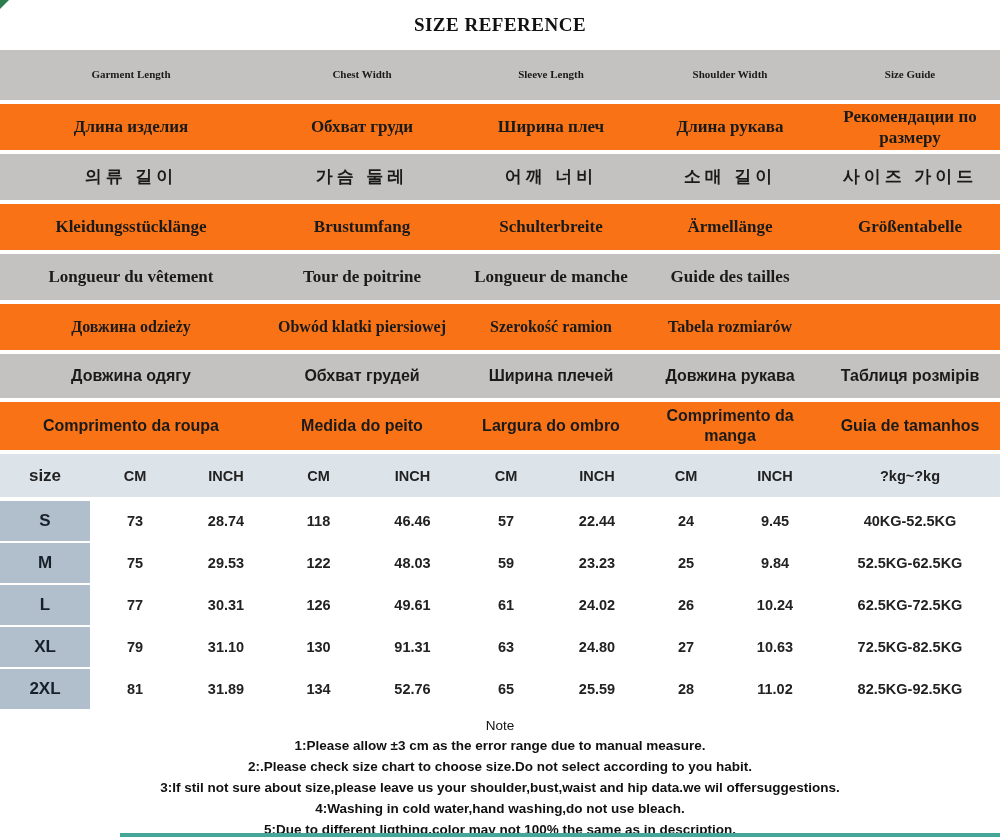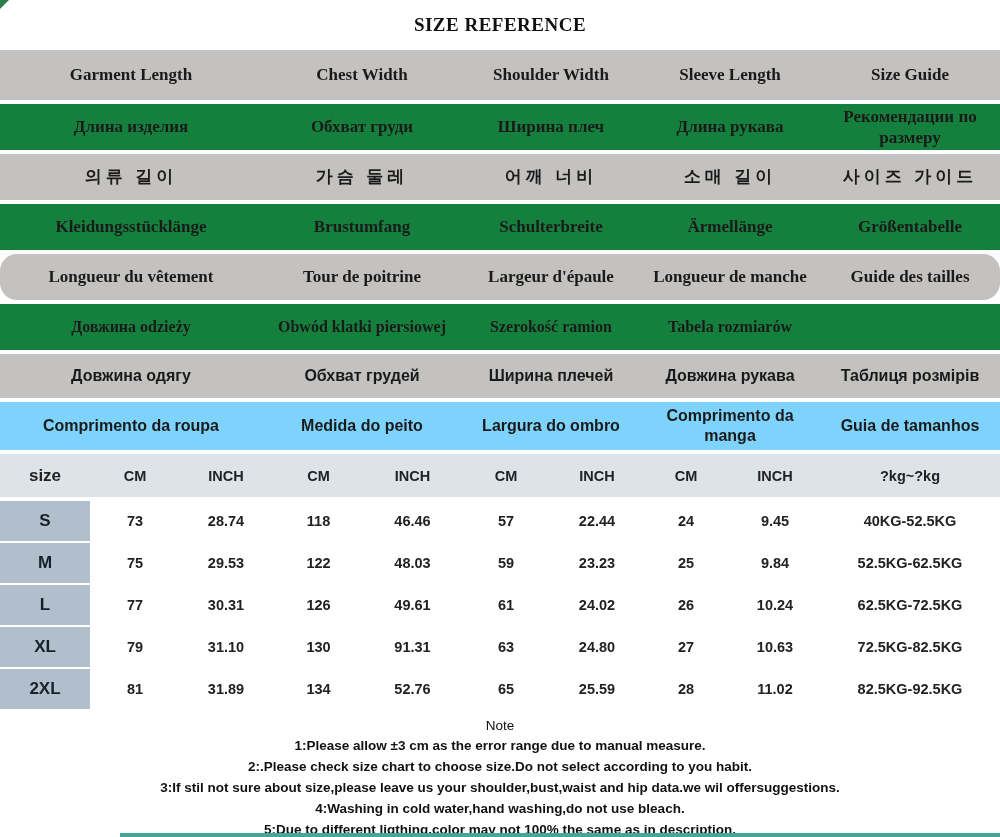--- a/index.html
+++ b/index.html
@@ -30,29 +30,29 @@
   .hrow {
     display:grid;
     grid-template-columns:262fr 200fr 178fr 180fr 180fr;
     margin-bottom:4px;
   }
   .hcell {
     display:flex; align-items:center; justify-content:center;
     text-align:center; padding:0 10px; line-height:1.25;
   }
   .bg-gray  { background:#c3c2c0; }
-  .bg-light { background:#15803d; }
-  .bg-white { background:#7dd3fc; }
+  .bg-light { background:#f97316; }
+  .bg-white { background:#f97316; }
   .serif { font-family:"Liberation Serif", serif; font-weight:700; }
   .sans  { font-family:"Liberation Sans", sans-serif; font-weight:700; }
-  .r-english    { height:50px; font-size:17px; }
+  .r-english    { height:50px; font-size:11px; }
   .r-russian    { height:46px; font-size:17px; }
   .r-korean     { height:46px; font-size:17px; letter-spacing:4px; }
   .r-german     { height:46px; font-size:17px; }
-  .r-french     { height:46px; font-size:17px;border-radius:17px; }
+  .r-french     { height:46px; font-size:17px; }
   .r-polish     { height:46px; font-size:16px; }
   .r-ukrainian  { height:44px; font-size:16px; }
   .r-portuguese { height:48px; font-size:16px; }
   
   .srow {
     display:grid;
     grid-template-columns:90fr 90fr 92fr 93fr 95fr 92fr 90fr 88fr 90fr 180fr;
   }
   .shead {
     background:#dce3e9;
@@ -83,22 +83,22 @@
 
   <div class="corner-flag"></div>
 
   <div class="title-area">
     <div class="title-text">SIZE REFERENCE</div>
   </div>
 
   <div class="hrow r-english bg-gray serif">
     <div class="hcell">Garment Length</div>
     <div class="hcell">Chest Width</div>
+    <div class="hcell">Sleeve Length</div>
     <div class="hcell">Shoulder Width</div>
-    <div class="hcell">Sleeve Length</div>
     <div class="hcell">Size Guide</div>
   </div>
 
   <div class="hrow r-russian bg-light serif">
     <div class="hcell">Длина изделия</div>
     <div class="hcell">Обхват груди</div>
     <div class="hcell">Ширина плеч</div>
     <div class="hcell">Длина рукава</div>
     <div class="hcell">Рекомендации по размеру</div>
   </div>
@@ -115,21 +115,20 @@
     <div class="hcell">Kleidungsstücklänge</div>
     <div class="hcell">Brustumfang</div>
     <div class="hcell">Schulterbreite</div>
     <div class="hcell">Ärmellänge</div>
     <div class="hcell">Größentabelle</div>
   </div>
 
   <div class="hrow r-french bg-gray serif">
     <div class="hcell">Longueur du vêtement</div>
     <div class="hcell">Tour de poitrine</div>
-    <div class="hcell">Largeur d'épaule</div>
     <div class="hcell">Longueur de manche</div>
     <div class="hcell">Guide des tailles</div>
   </div>
 
   <div class="hrow r-polish bg-light serif">
     <div class="hcell">Довжина odzieży</div>
     <div class="hcell">Obwód klatki piersiowej</div>
     <div class="hcell">Szerokość ramion</div>
     <div class="hcell">Tabela rozmiarów</div>
   </div>

